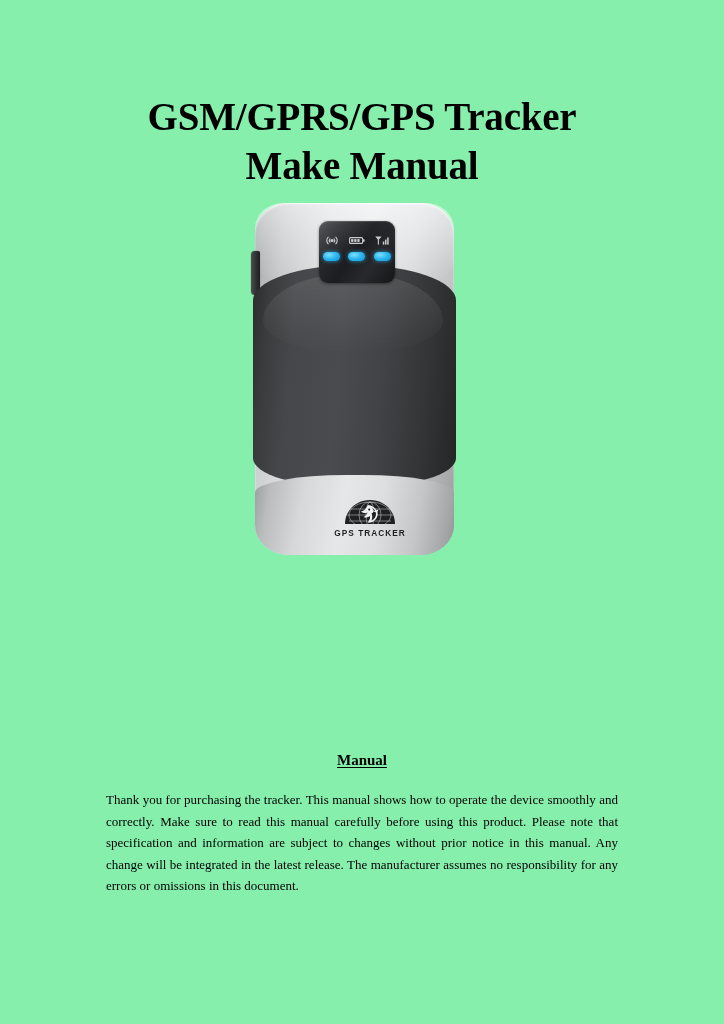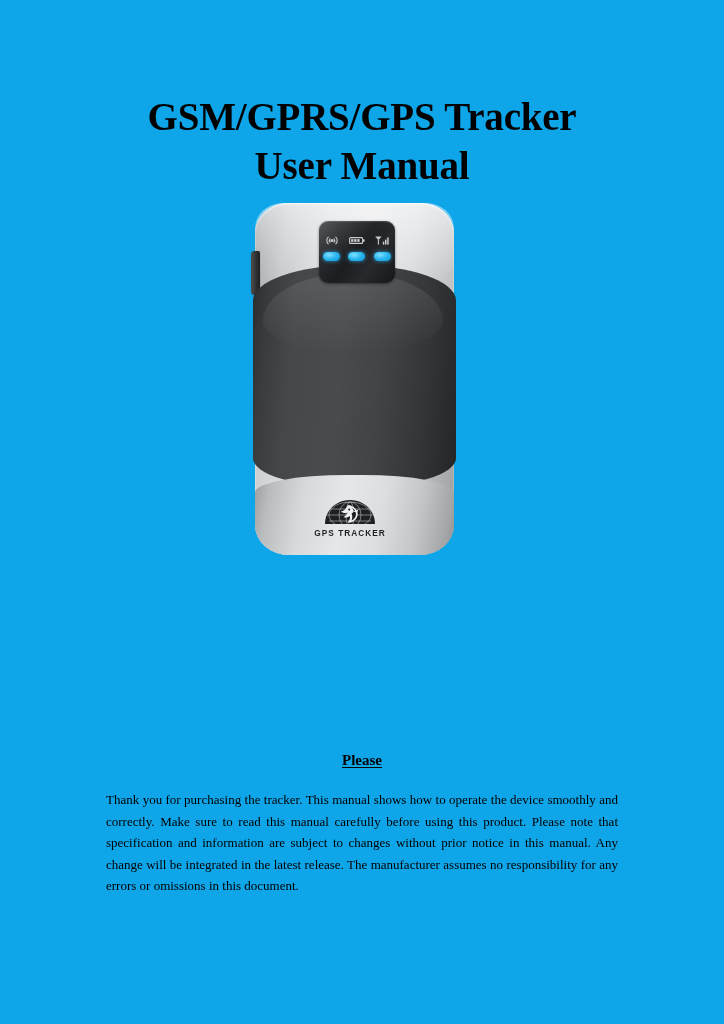--- a/index.html
+++ b/index.html
@@ -12,21 +12,21 @@
     height: 1024px;
     position: relative;
     overflow: hidden;
     font-family: "Liberation Serif", "DejaVu Serif", serif;
     color: #000000;
   }
 
   .page {
     position: absolute;
     inset: 0;
-    background: #0ea5e9;
+    background: #86efac;
   }
 
   
   .title-block {
     position: absolute;
     left: 106px;
     top: 92px;
     width: 512px;
     text-align: center;
   }
@@ -208,21 +208,21 @@
         #d6d8da 24%,
         #e6e7e9 44%,
         #dcdee0 62%,
         #c4c6c8 80%,
         #a2a4a6 95%,
         #8d8f91 100%);
   }
 
   .logo {
     position: absolute;
-    left: 56px;
+    left: 76px;
     top: 296px;
     width: 82px;
     text-align: center;
   }
   .logo-mark {
     width: 56px;
     height: 28px;
     margin: 0 auto;
   }
   .logo-mark svg { display: block; }
@@ -264,21 +264,21 @@
     color: #000;
   }
 </style>
 </head>
 <body>
 
 <div class="page">
 
   <div class="title-block">
     <div class="title-line">GSM/GPRS/GPS Tracker</div>
-    <div class="title-line">User Manual</div>
+    <div class="title-line">Make Manual</div>
   </div>
 
   <div class="device-figure">
     <div class="device">
 
       <div class="shell"></div>
       <div class="shell-top-sheen"></div>
 
       <div class="side-button"></div>
 
@@ -354,18 +354,18 @@
             </g>
           </svg>
         </div>
         <div class="logo-text">GPS TRACKER</div>
       </div>
 
     </div>
   </div>
 
   <div class="preface-heading">
-    <span>Please</span>
+    <span>Manual</span>
   </div>
 
   <div class="preface-body">Thank you for purchasing the tracker. This manual shows how to operate the device smoothly and correctly. Make sure to read this manual carefully before using this product. Please note that specification and information are subject to changes without prior notice in this manual. Any change will be integrated in the latest release. The manufacturer assumes no responsibility for any errors or omissions in this document.</div>
 
 </div>
 
 </body></html>

